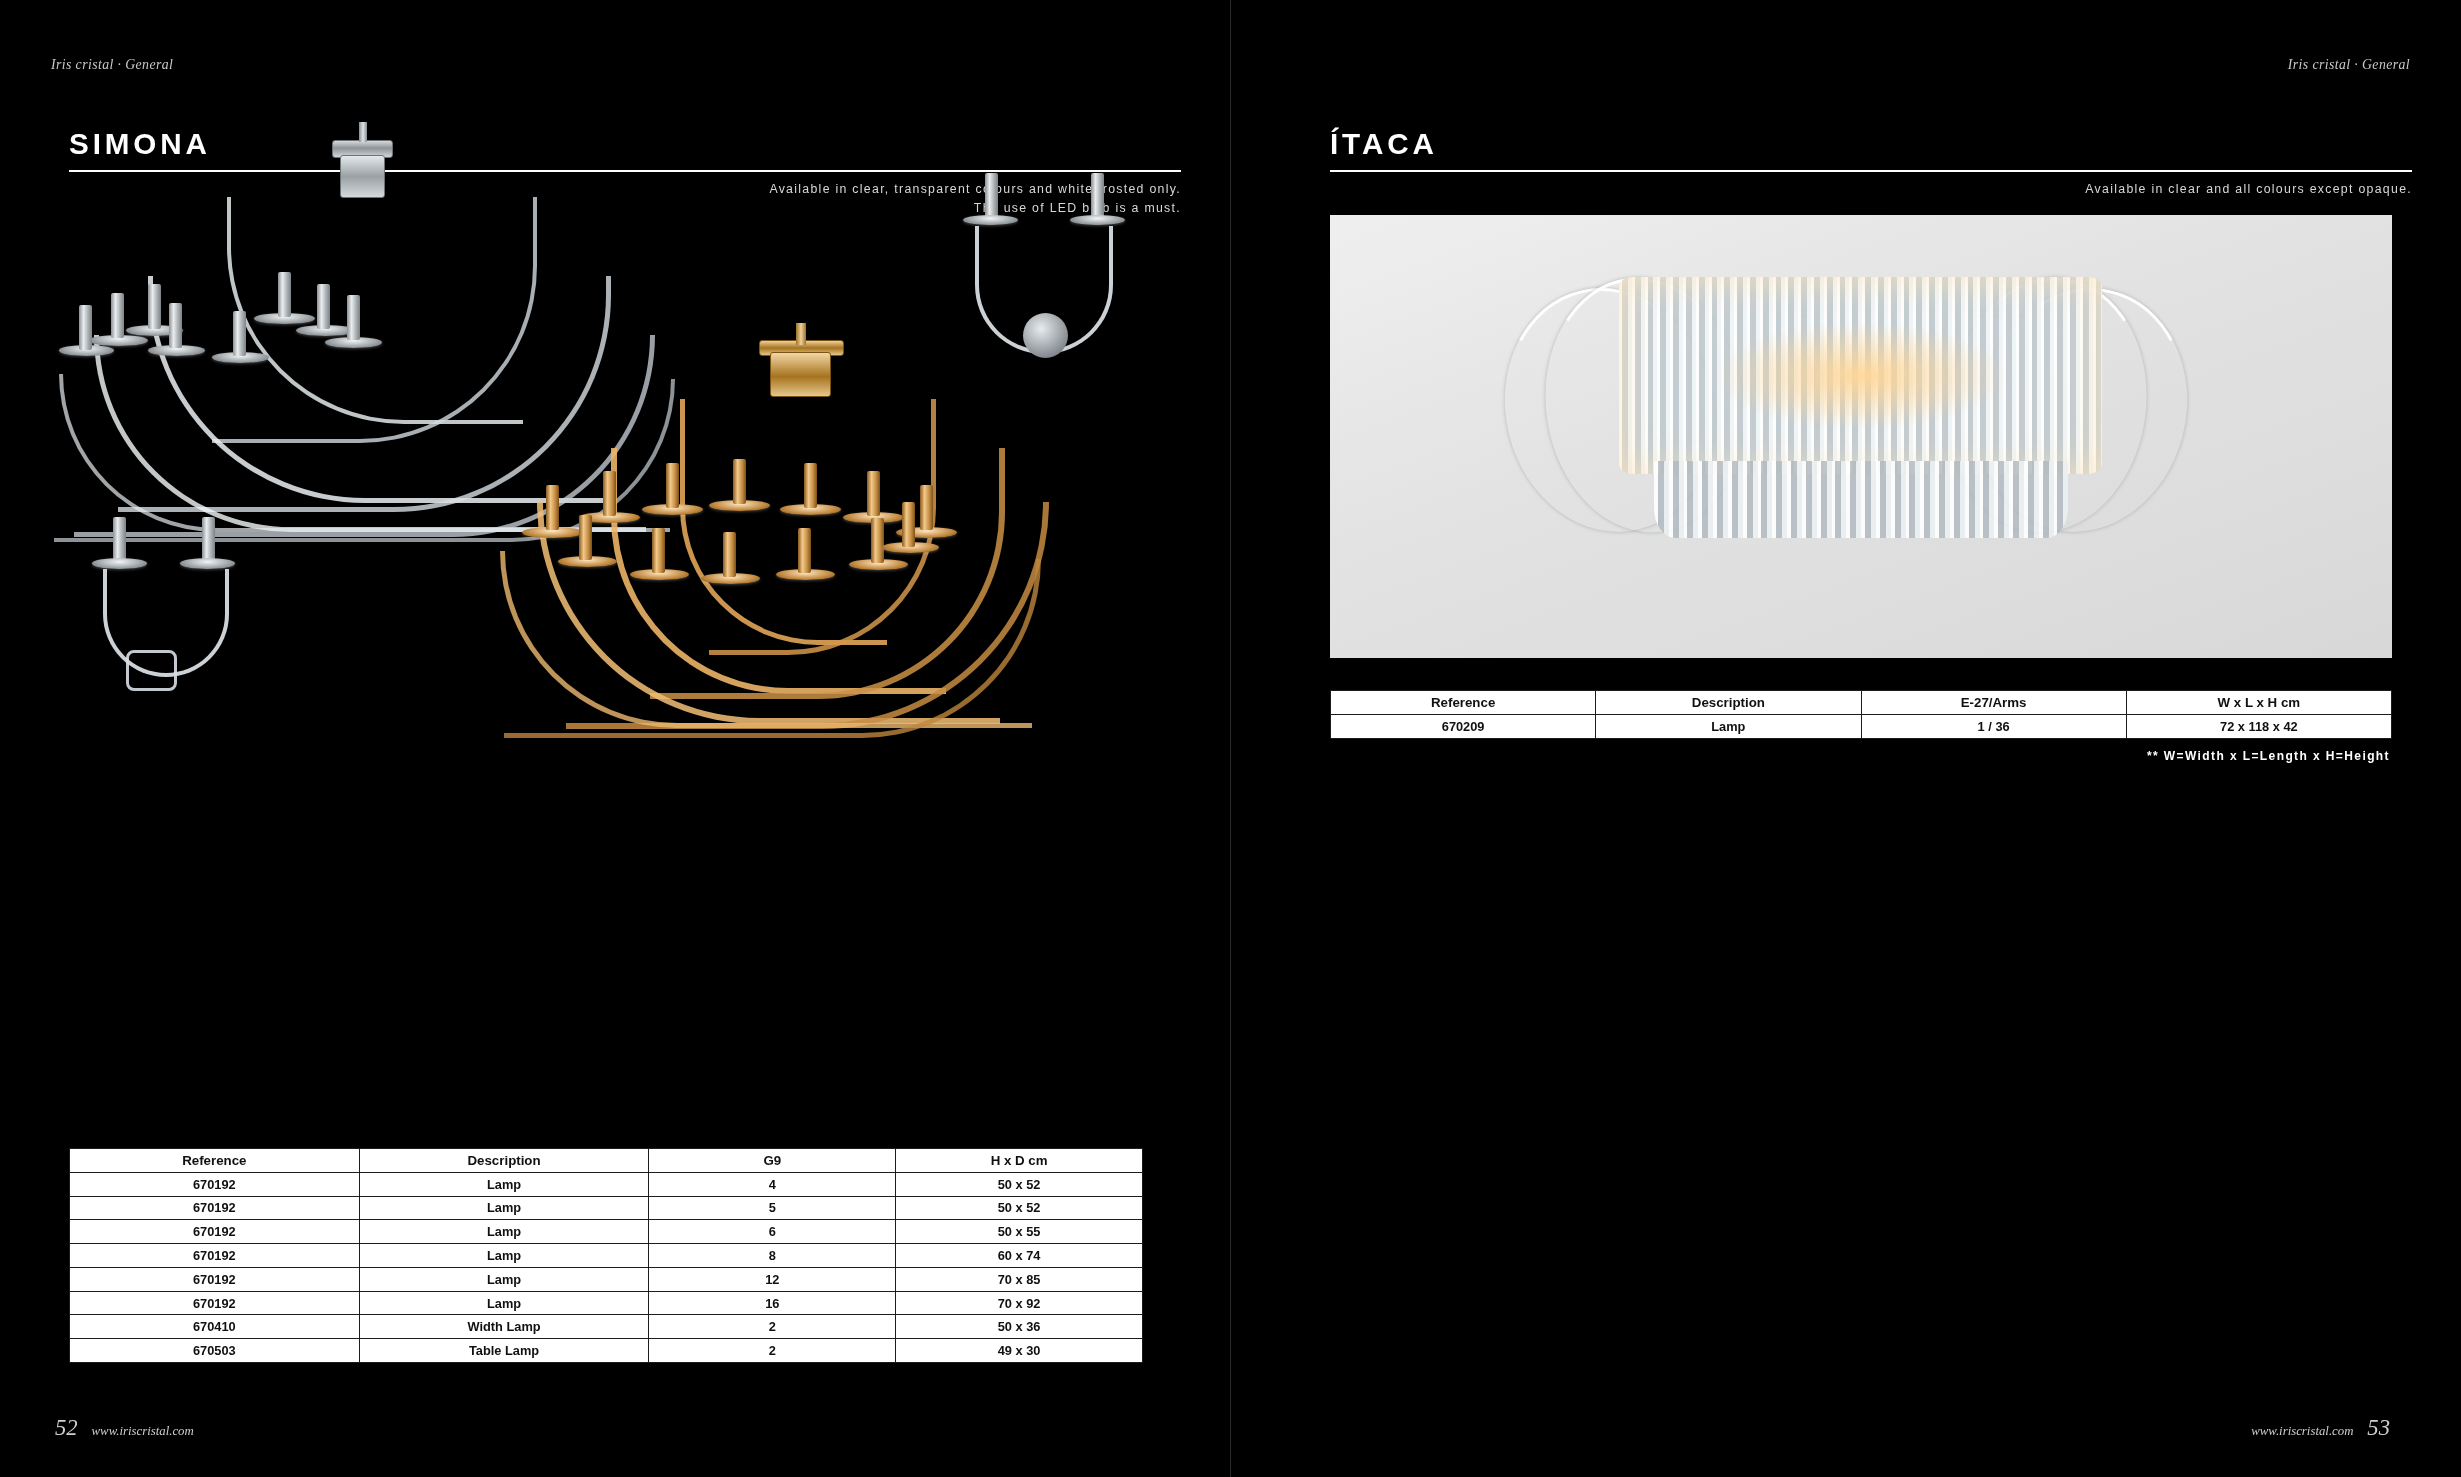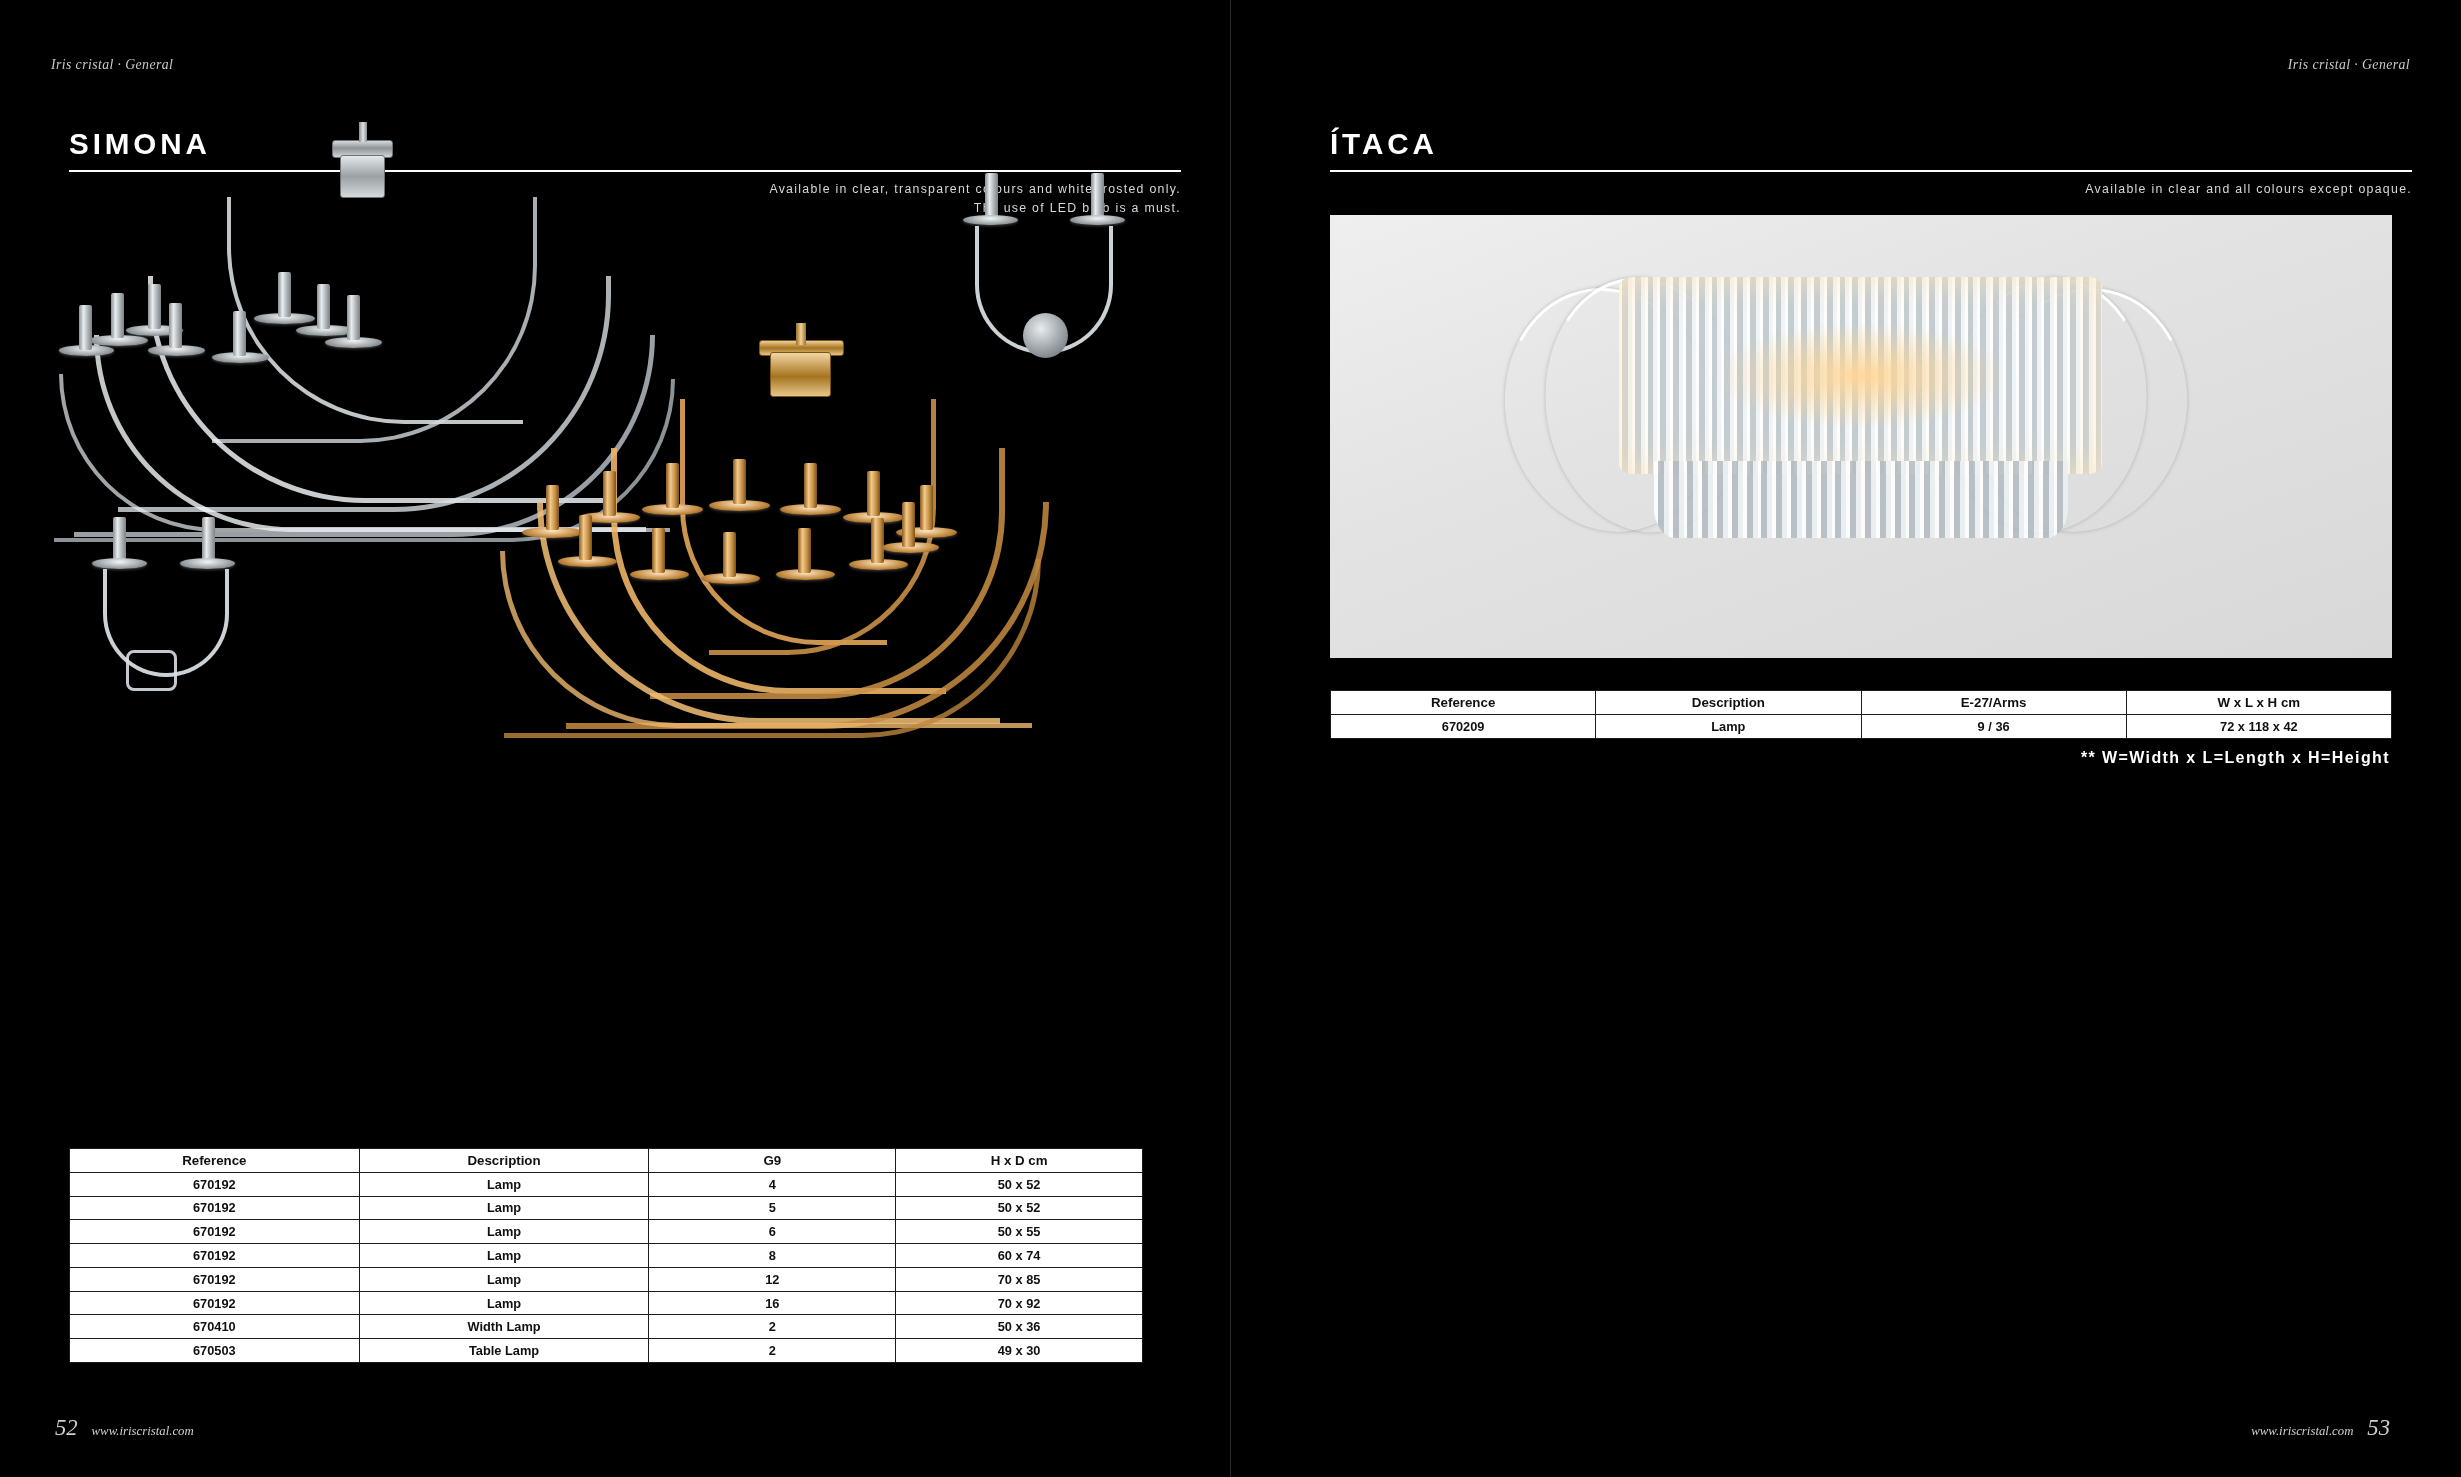--- a/index.html
+++ b/index.html
@@ -65,21 +65,21 @@
     background: #fff; color: #111;
   }
   table.specs th, table.specs td {
     border: 1px solid #1c1c1c;
     font-size: 12.8px; text-align: center; padding: 3.9px 2px;
   }
   table.specs th { font-weight: 700; font-size: 13.3px; }
   table.specs td { font-weight: 700; }
 
   .note {
-    position: absolute; font-size: 16px; color: #fff;
+    position: absolute; font-size: 12px; color: #fff;
     letter-spacing: 1.4px; font-weight: 700; text-align: center;
   }
 
   .folio {
     position: absolute; bottom: 37px;
     font-family: Liberation Serif, serif; font-style: italic;
     color: #cfcfcf;
   }
   .folio .num { font-size: 22.7px; }
   .folio .url { font-size: 12.8px; margin: 0 9.9px; }
@@ -340,21 +340,21 @@
             <th style="width:25%">Reference</th>
             <th style="width:25%">Description</th>
             <th style="width:25%">E-27/Arms</th>
             <th style="width:25%">W x L x H cm</th>
           </tr>
         </thead>
         <tbody>
           <tr>
             <td>670209</td>
             <td>Lamp</td>
-            <td>9 / 36</td>
+            <td>1 / 36</td>
             <td>72 x 118 x 42</td>
           </tr>
         </tbody>
       </table>
     </div>
 
     <div class="note" style="right:71px; top:749px;">** W=Width x L=Length x H=Height</div>
 
     <div class="folio" style="right:71px;">
       <span class="url">www.iriscristal.com</span>

